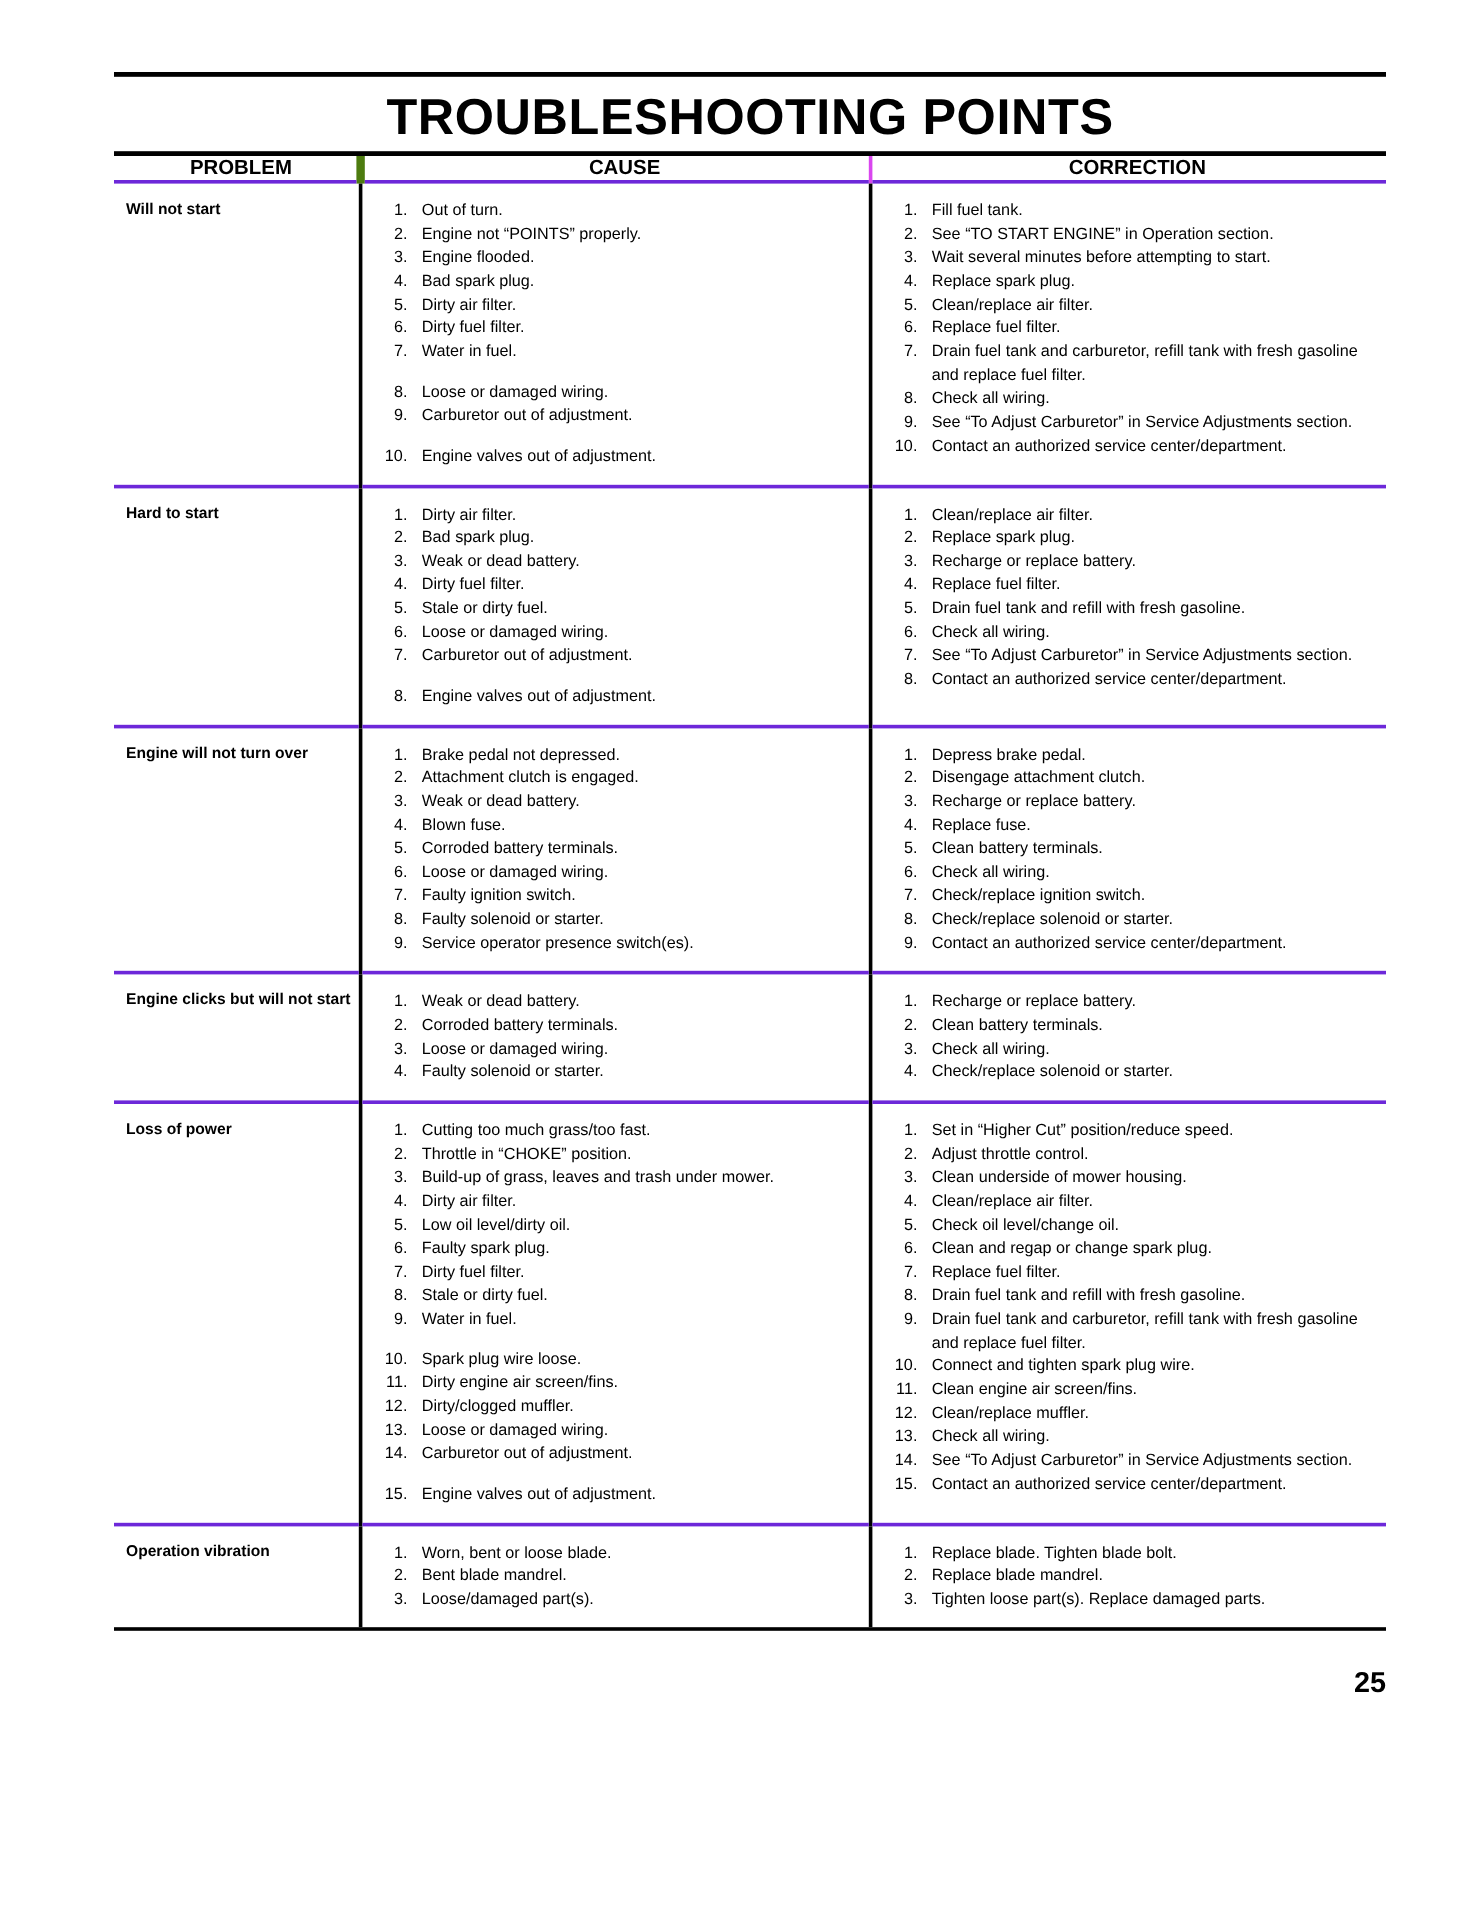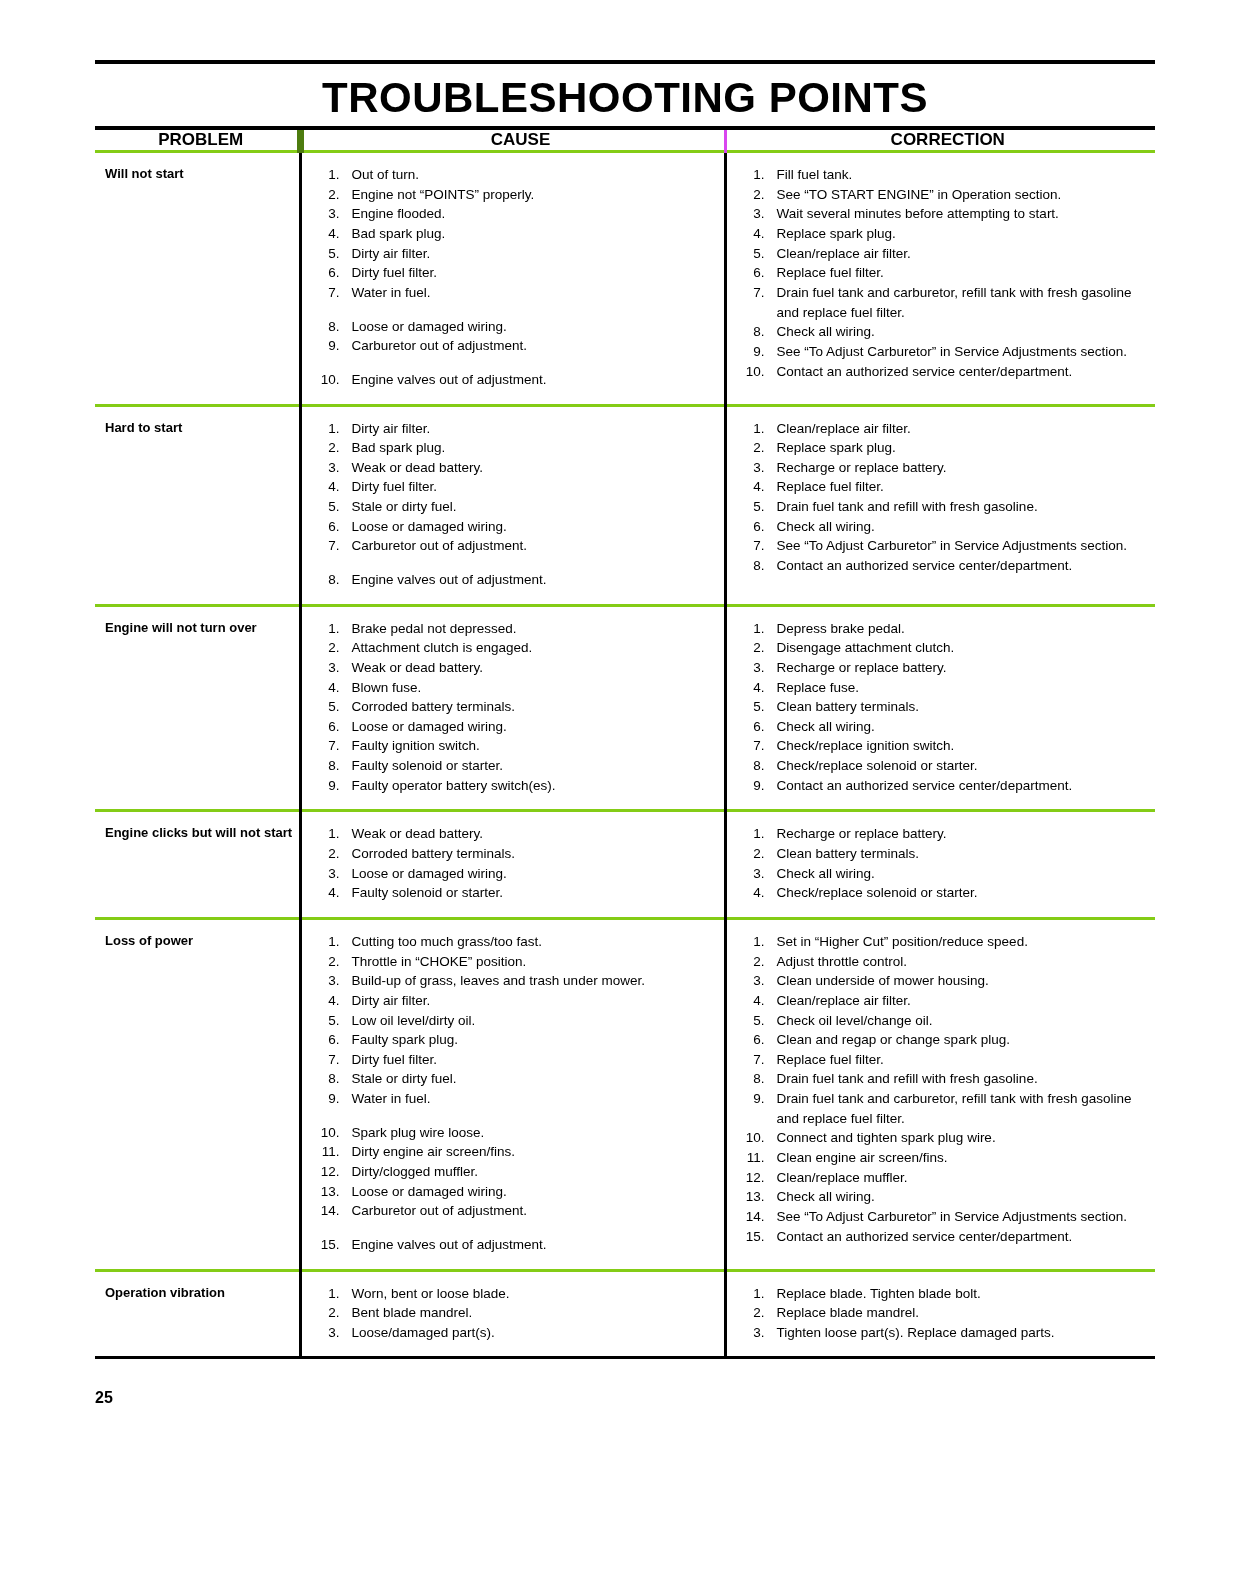--- a/index.html
+++ b/index.html
@@ -53,21 +53,21 @@
     font-size: 17px;
     font-weight: bold;
     padding: 9px 0 9px 0;
     text-align: center;
   }
   .hdr-row th.p { padding-left: 10px; }
   .hdr-row th.c { padding-left: 14px; border-left: 7px solid #4d7c0f; }
   .hdr-row th.r { padding-left: 14px; border-left: 3px solid #d946ef; }
 
   tr.data td {
-    border-top: 3px solid #84cc16;
+    border-top: 3px solid #6d28d9;
     padding-top: 12px;
     padding-bottom: 14px;
   }
   tr.data td.problem {
     padding-left: 10px;
     padding-right: 6px;
     font-size: 13px;
     font-weight: bold;
     line-height: 1.45;
   }
@@ -99,22 +99,22 @@
     box-sizing: border-box;
   }
   ol.numlist li .txt {
     flex: 1 1 auto;
   }
   .bottom-rule {
     border-top: 3px solid #000;
     width: 100%;
   }
   .page-number {
-    text-align: left;
-    font-size: 16px;
+    text-align: right;
+    font-size: 24px;
     font-weight: bold;
     margin-top: 30px;
   }
 </style>
 </head>
 <body>
 
 <div class="page">
 
   <div class="title-rule-top"></div>
@@ -332,21 +332,21 @@
               <li class="">
                 <span class="num">7.</span>
                 <span class="txt">Faulty ignition switch.</span>
               </li>
               <li class="">
                 <span class="num">8.</span>
                 <span class="txt">Faulty solenoid or starter.</span>
               </li>
               <li class="">
                 <span class="num">9.</span>
-                <span class="txt">Faulty operator battery switch(es).</span>
+                <span class="txt">Service operator presence switch(es).</span>
               </li>
             </ol>
           </td>
           <td class="correction">
             <ol class="numlist">
               <li class="">
                 <span class="num">1.</span>
                 <span class="txt">Depress brake pedal.</span>
               </li>
               <li class="">

